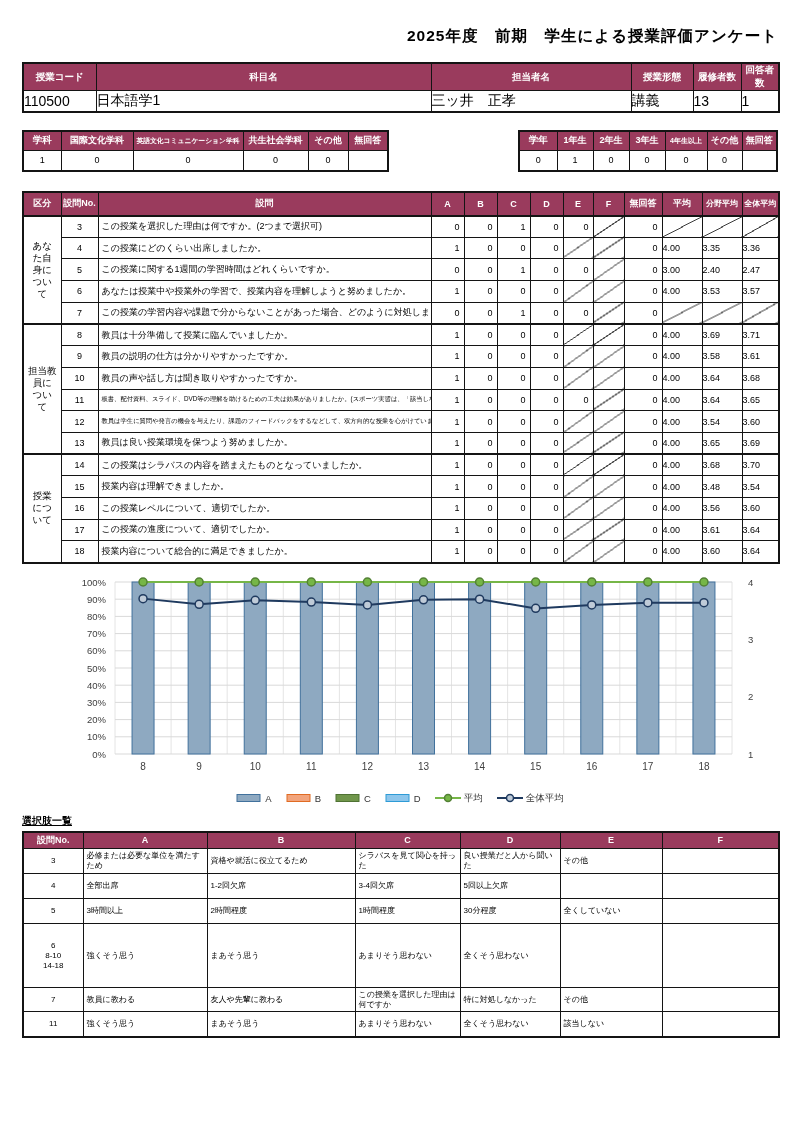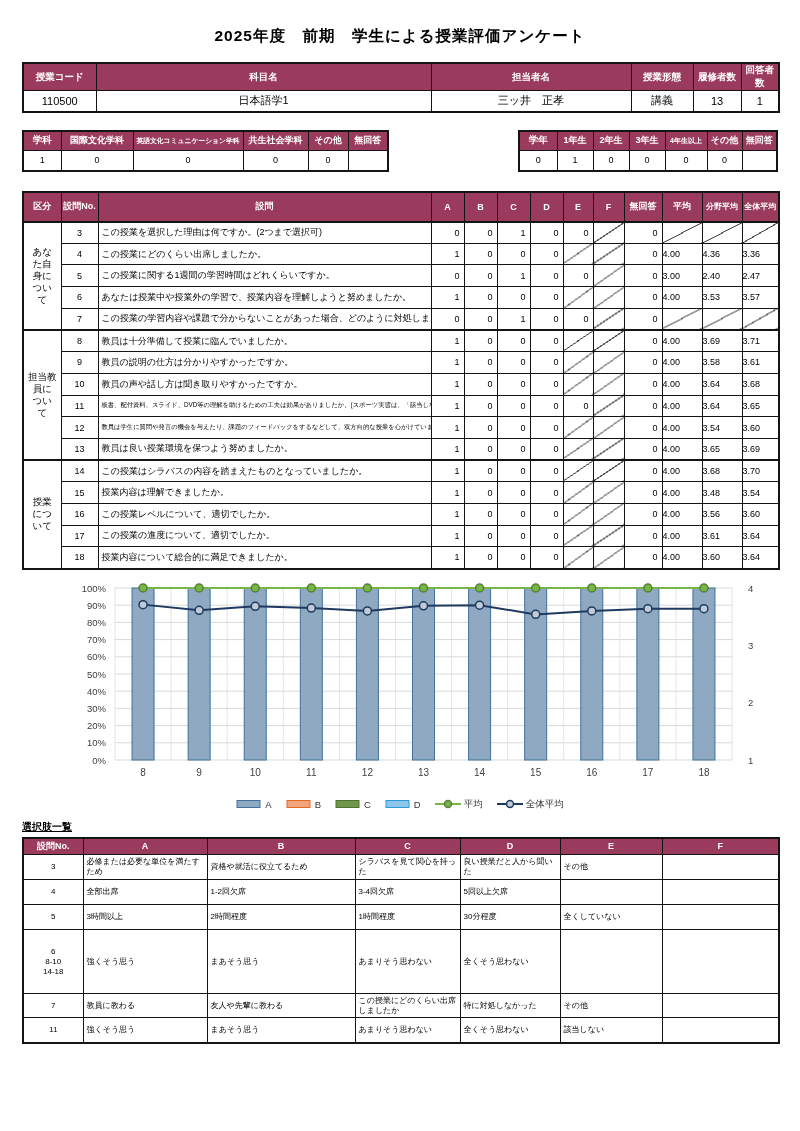--- a/index.html
+++ b/index.html
@@ -4,44 +4,44 @@
 <style>
   * { margin:0; padding:0; box-sizing:border-box; }
   html,body { background:#fff; }
   body {
     width:800px; height:1131px; overflow:hidden;
     font-family:"Liberation Sans","DejaVu Sans",sans-serif;
     color:#000;
   }
   .page { padding:0 22px; }
 
-  .main-title { margin-top:26px; text-align:center; font-size:15.5px; font-weight:bold; letter-spacing:1px; }
+  .main-title { margin-top:26px; text-align:right; font-size:15.5px; font-weight:bold; letter-spacing:1px; }
 
   table { border-collapse:collapse; table-layout:fixed; }
   table.bordered { border:2px solid #141414; }
   table.bordered th, table.bordered td { border:1px solid #141414; overflow:hidden; }
   th.hdr { background:#9A3B5D; color:#fff; font-weight:bold; }
 
   
   .course-tbl { width:756px; margin-top:15px;border-radius:25px; }
   .course-tbl th { height:20px; font-size:9.5px; }
-  .course-tbl td { height:21px; font-size:11px; text-align:center; }
+  .course-tbl td { height:21px; font-size:14px; }
 
   
   .two-col { margin-top:17px; display:flex; justify-content:space-between; }
   .mini-tbl th, .mini-tbl td { height:20px; font-size:9px; text-align:center; }
   .mini-tbl .rowlabel { background:#9A3B5D; color:#fff; font-weight:bold; font-size:9.5px; }
   .dept-tbl { width:365px; }
   .dept-tbl thead th:nth-child(3) { font-size:6.8px; }
   .grade-tbl { width:258px; }
   .grade-tbl thead th:nth-child(5) { font-size:7px; }
 
   
   .qt { width:756px; margin-top:19px; }
-  .qt th { height:30px; font-size:9px; }
+  .qt th { height:24px; font-size:9px; }
   .qt th:nth-child(12), .qt th:nth-child(13) { font-size:8px; }
   .qt td { height:21.7px; font-size:9px; }
   .qt td.cat { text-align:center; font-size:9.5px; word-break:break-all; line-height:1.25; padding:0 4px; }
   .qt td.c-no { text-align:center; }
   .qt td.c-q { text-align:left; padding:0 3px; white-space:nowrap; }
   .qt td.c-q.small { font-size:6.3px; }
   .qt td.c-num { text-align:right; padding-right:4px; }
   .qt td.c-avg { text-align:left; }
   .qt tr.gstart td { border-top:2px solid #141414; }
   td.diag { background-image:linear-gradient(to bottom right, transparent 48.7%, #3a3a3a 48.7%, #3a3a3a 51.3%, transparent 51.3%); }
@@ -220,21 +220,21 @@
           <td class="c-no">4</td>
           <td class="c-q">この授業にどのくらい出席しましたか。</td>
           <td class="c-num">1</td>
           <td class="c-num">0</td>
           <td class="c-num">0</td>
           <td class="c-num">0</td>
           <td class="c-num diag"></td>
           <td class="c-num diag"></td>
           <td class="c-num">0</td>
           <td class="c-avg">4.00</td>
-          <td class="c-avg">4.36</td>
+          <td class="c-avg">3.35</td>
           <td class="c-avg">3.36</td>
         </tr>
         <tr>
           <td class="c-no">5</td>
           <td class="c-q">この授業に関する1週間の学習時間はどれくらいですか。</td>
           <td class="c-num">0</td>
           <td class="c-num">0</td>
           <td class="c-num">1</td>
           <td class="c-num">0</td>
           <td class="c-num">0</td>
@@ -620,21 +620,21 @@
           <td>まあそう思う</td>
           <td>あまりそう思わない</td>
           <td>全くそう思わない</td>
           <td></td>
           <td></td>
         </tr>
         <tr class="r-mid">
           <td class="c-no">7</td>
           <td>教員に教わる</td>
           <td>友人や先輩に教わる</td>
-          <td>この授業にどのくらい出席しましたか</td>
+          <td>この授業を選択した理由は何ですか</td>
           <td>特に対処しなかった</td>
           <td>その他</td>
           <td></td>
         </tr>
         <tr class="r-std">
           <td class="c-no">11</td>
           <td>強くそう思う</td>
           <td>まあそう思う</td>
           <td>あまりそう思わない</td>
           <td>全くそう思わない</td>

